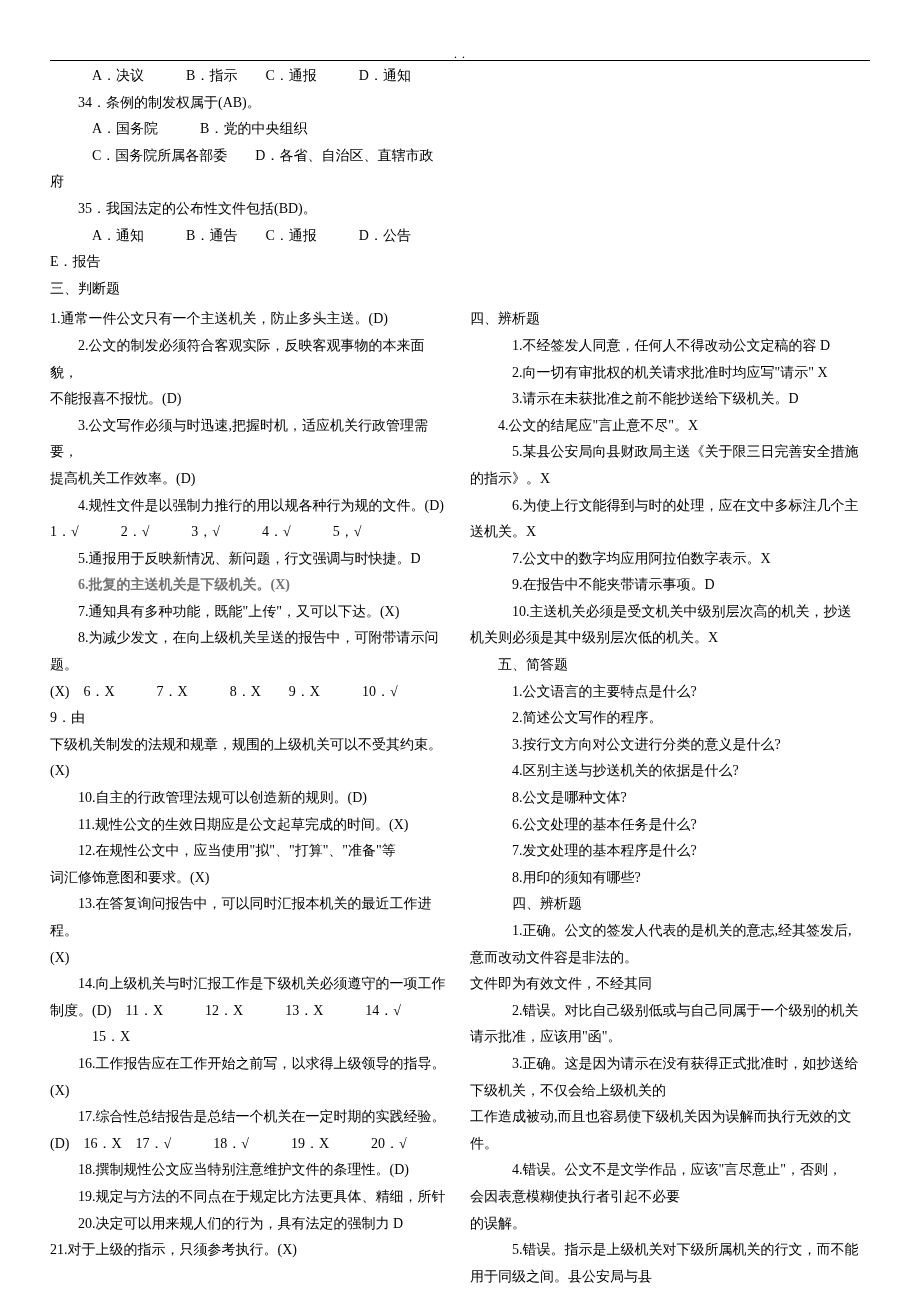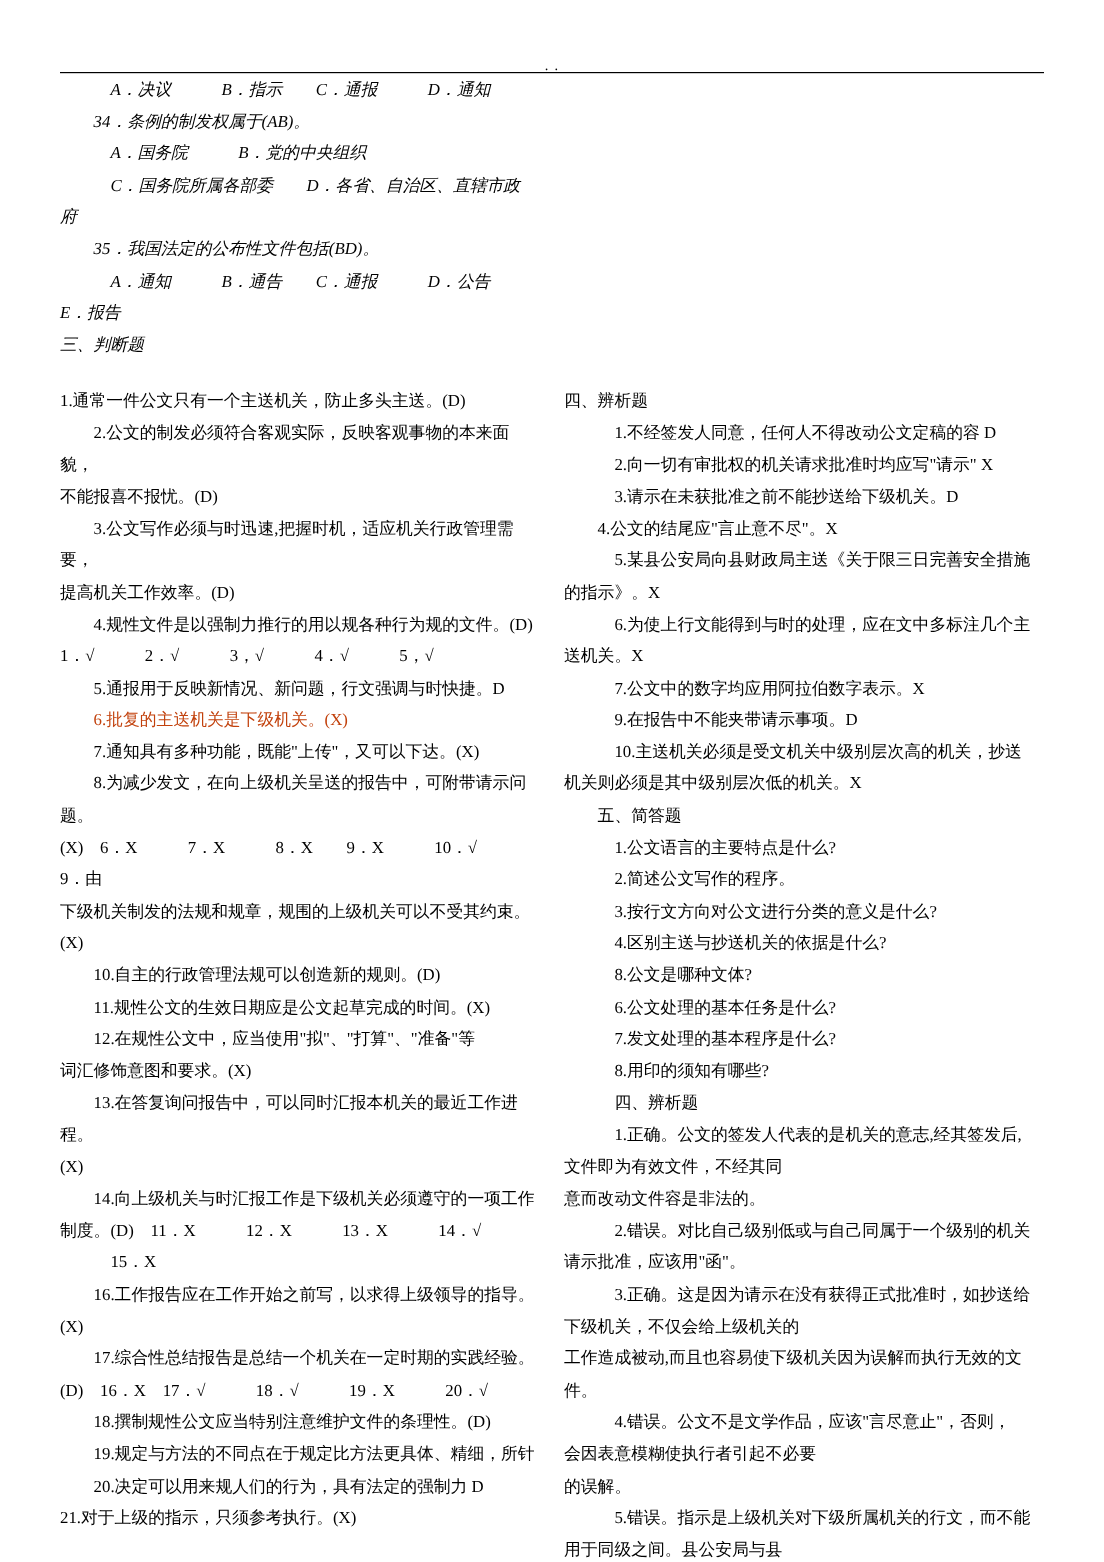--- a/index.html
+++ b/index.html
@@ -20,43 +20,43 @@
     .divider-top::after {
       content: ". .";
       position: absolute;
       top: -18px;
       left: 50%;
       transform: translateX(-50%);
       font-size: 12px;
       letter-spacing: 1px;
     }
     .top-section {
-      margin-bottom: 20px;
-      font-style: italic;
+      margin-bottom: 4px;
     }
     .columns {
       display: flex;
       gap: 20px;
     }
     .col {
       flex: 1;
       min-width: 0;
     }
     .line {
       text-indent: 2em;
       margin: 0;
     }
     .line.no-indent {
       text-indent: 0;
     }
     .line.indent3 {
       text-indent: 3em;
     }
     .red {
-      color: #c2410c;
+      color: #737373;
+      font-weight: bold;
     }
   </style>
 </head>
 <body>
 
 <div class="divider-top"></div>
 
 <div class="top-section">
   <p class="line indent3">A．决议   B．指示  C．通报   D．通知</p>
   <p class="line">34．条例的制发权属于(AB)。</p>
@@ -119,22 +119,22 @@
       <p class="line indent3">1.公文语言的主要特点是什么?</p>
       <p class="line indent3">2.简述公文写作的程序。</p>
       <p class="line indent3">3.按行文方向对公文进行分类的意义是什么?</p>
       <p class="line indent3">4.区别主送与抄送机关的依据是什么?</p>
       <p class="line indent3">8.公文是哪种文体?</p>
       <p class="line indent3">6.公文处理的基本任务是什么?</p>
       <p class="line indent3">7.发文处理的基本程序是什么?</p>
       <p class="line indent3">8.用印的须知有哪些?</p>
       <p class="line indent3">四、辨析题</p>
       <p class="line indent3">1.正确。公文的签发人代表的是机关的意志,经其签发后,</p>
+      <p class="line no-indent">意而改动文件容是非法的。</p>
       <p class="line no-indent">文件即为有效文件，不经其同</p>
-      <p class="line no-indent">意而改动文件容是非法的。</p>
       <p class="line indent3">2.错误。对比自己级别低或与自己同属于一个级别的机关</p>
       <p class="line no-indent">请示批准，应该用"函"。</p>
       <p class="line indent3">3.正确。这是因为请示在没有获得正式批准时，如抄送给</p>
       <p class="line no-indent">下级机关，不仅会给上级机关的</p>
       <p class="line no-indent">工作造成被动,而且也容易使下级机关因为误解而执行无效的文件。</p>
       <p class="line indent3">4.错误。公文不是文学作品，应该"言尽意止"，否则，</p>
       <p class="line no-indent">会因表意模糊使执行者引起不必要</p>
       <p class="line no-indent">的误解。</p>
       <p class="line indent3">5.错误。指示是上级机关对下级所属机关的行文，而不能</p>
       <p class="line no-indent">用于同级之间。县公安局与县</p>

